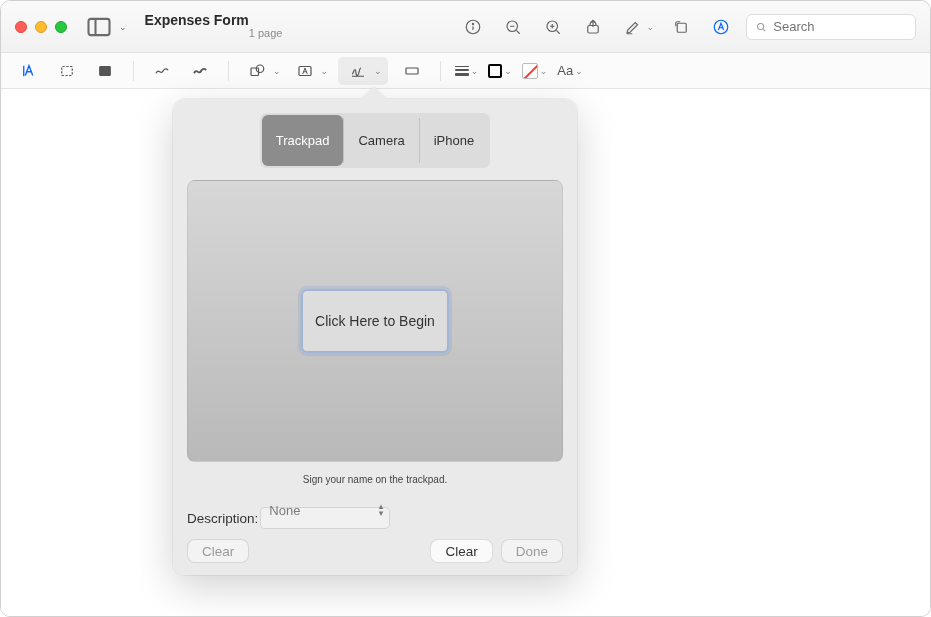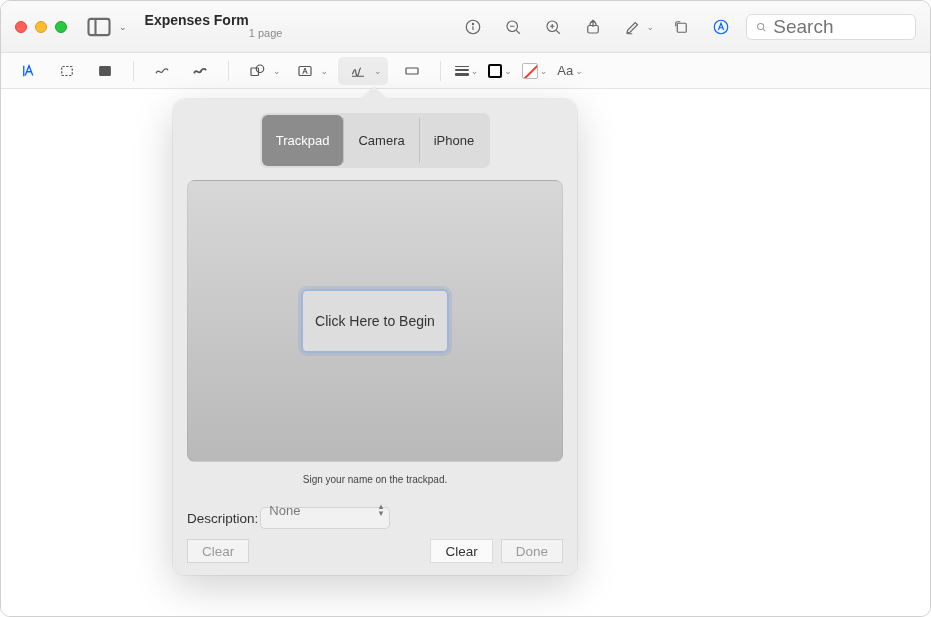--- a/index.html
+++ b/index.html
@@ -49,21 +49,21 @@
   .ticon.circle-a svg { stroke:#0a65ff; }
   .pencil-group{display:flex;align-items:center;}
   .mini-chev{font-size:9px;color:#888;margin-left:-2px;margin-right:2px;}
   .search-box {
     display:flex; align-items:center;
     width:170px; height:26px;
     border:1px solid #dcdcdc; border-radius:6px;
     padding:0 8px; gap:6px; background:#fff;
   }
   .search-box input {
-    border:none; outline:none; font-size:19px; color:#14532d; width:100%; background:transparent;
+    border:none; outline:none; font-size:13px; color:#14532d; width:100%; background:transparent;
   }
   
   .markup-bar {
     height: 36px;
     background: #fbfbfb;
     border-bottom: 1px solid #e4e4e4;
     display:flex; align-items:center;
     padding: 0 14px;
     gap: 10px;
   }
@@ -157,21 +157,21 @@
     border:1px solid rgba(0,0,0,0.12);
     border-radius:5px;
     padding:0 6px 16px 8px;
     font-size:13px; color:#7a7a7a;
   }
   .desc-select .arrows{font-size:9px;line-height:7px;color:#7a7a7a;display:flex;flex-direction:column;}
   .btn-row{display:flex; align-items:center;}
   .mac-btn{
     height:24px; padding:0 14px;
     border:1px solid rgba(0,0,0,0.12);
-    border-radius:0;
+    border-radius:8px;
     font-size:13.5px;
     background:rgba(255,255,255,0.45);
     display:flex;align-items:center;
   }
   .mac-btn.disabled{ color:#9a9a9a; }
   .mac-btn.primary{ color:#333; background:rgba(255,255,255,0.75); }
   .btn-spacer{flex:1;}
 </style>
 </head>
 <body>

